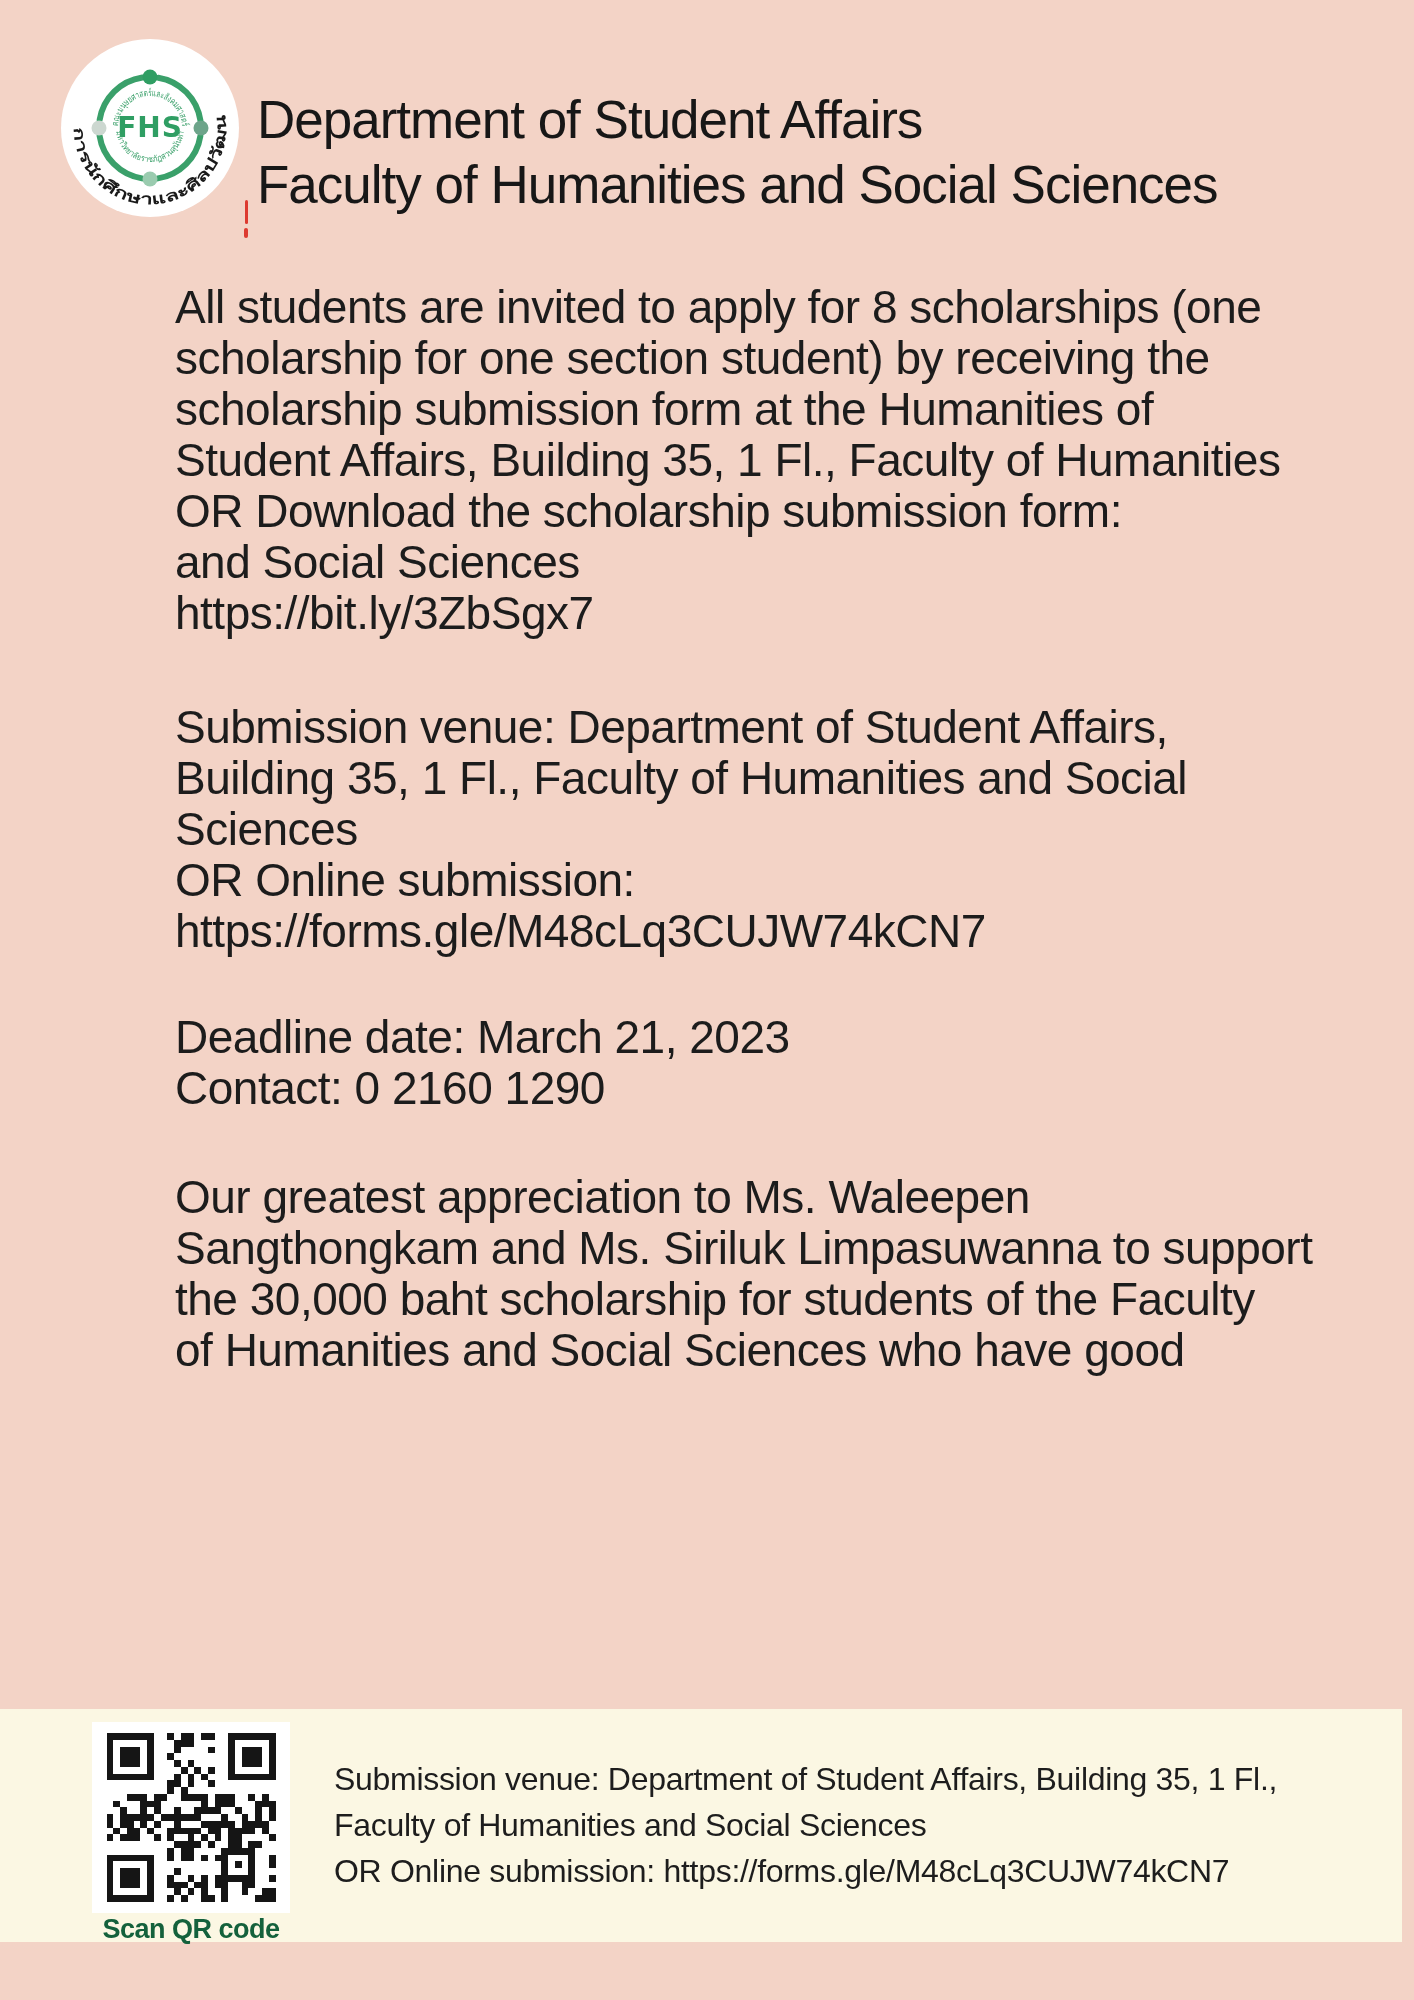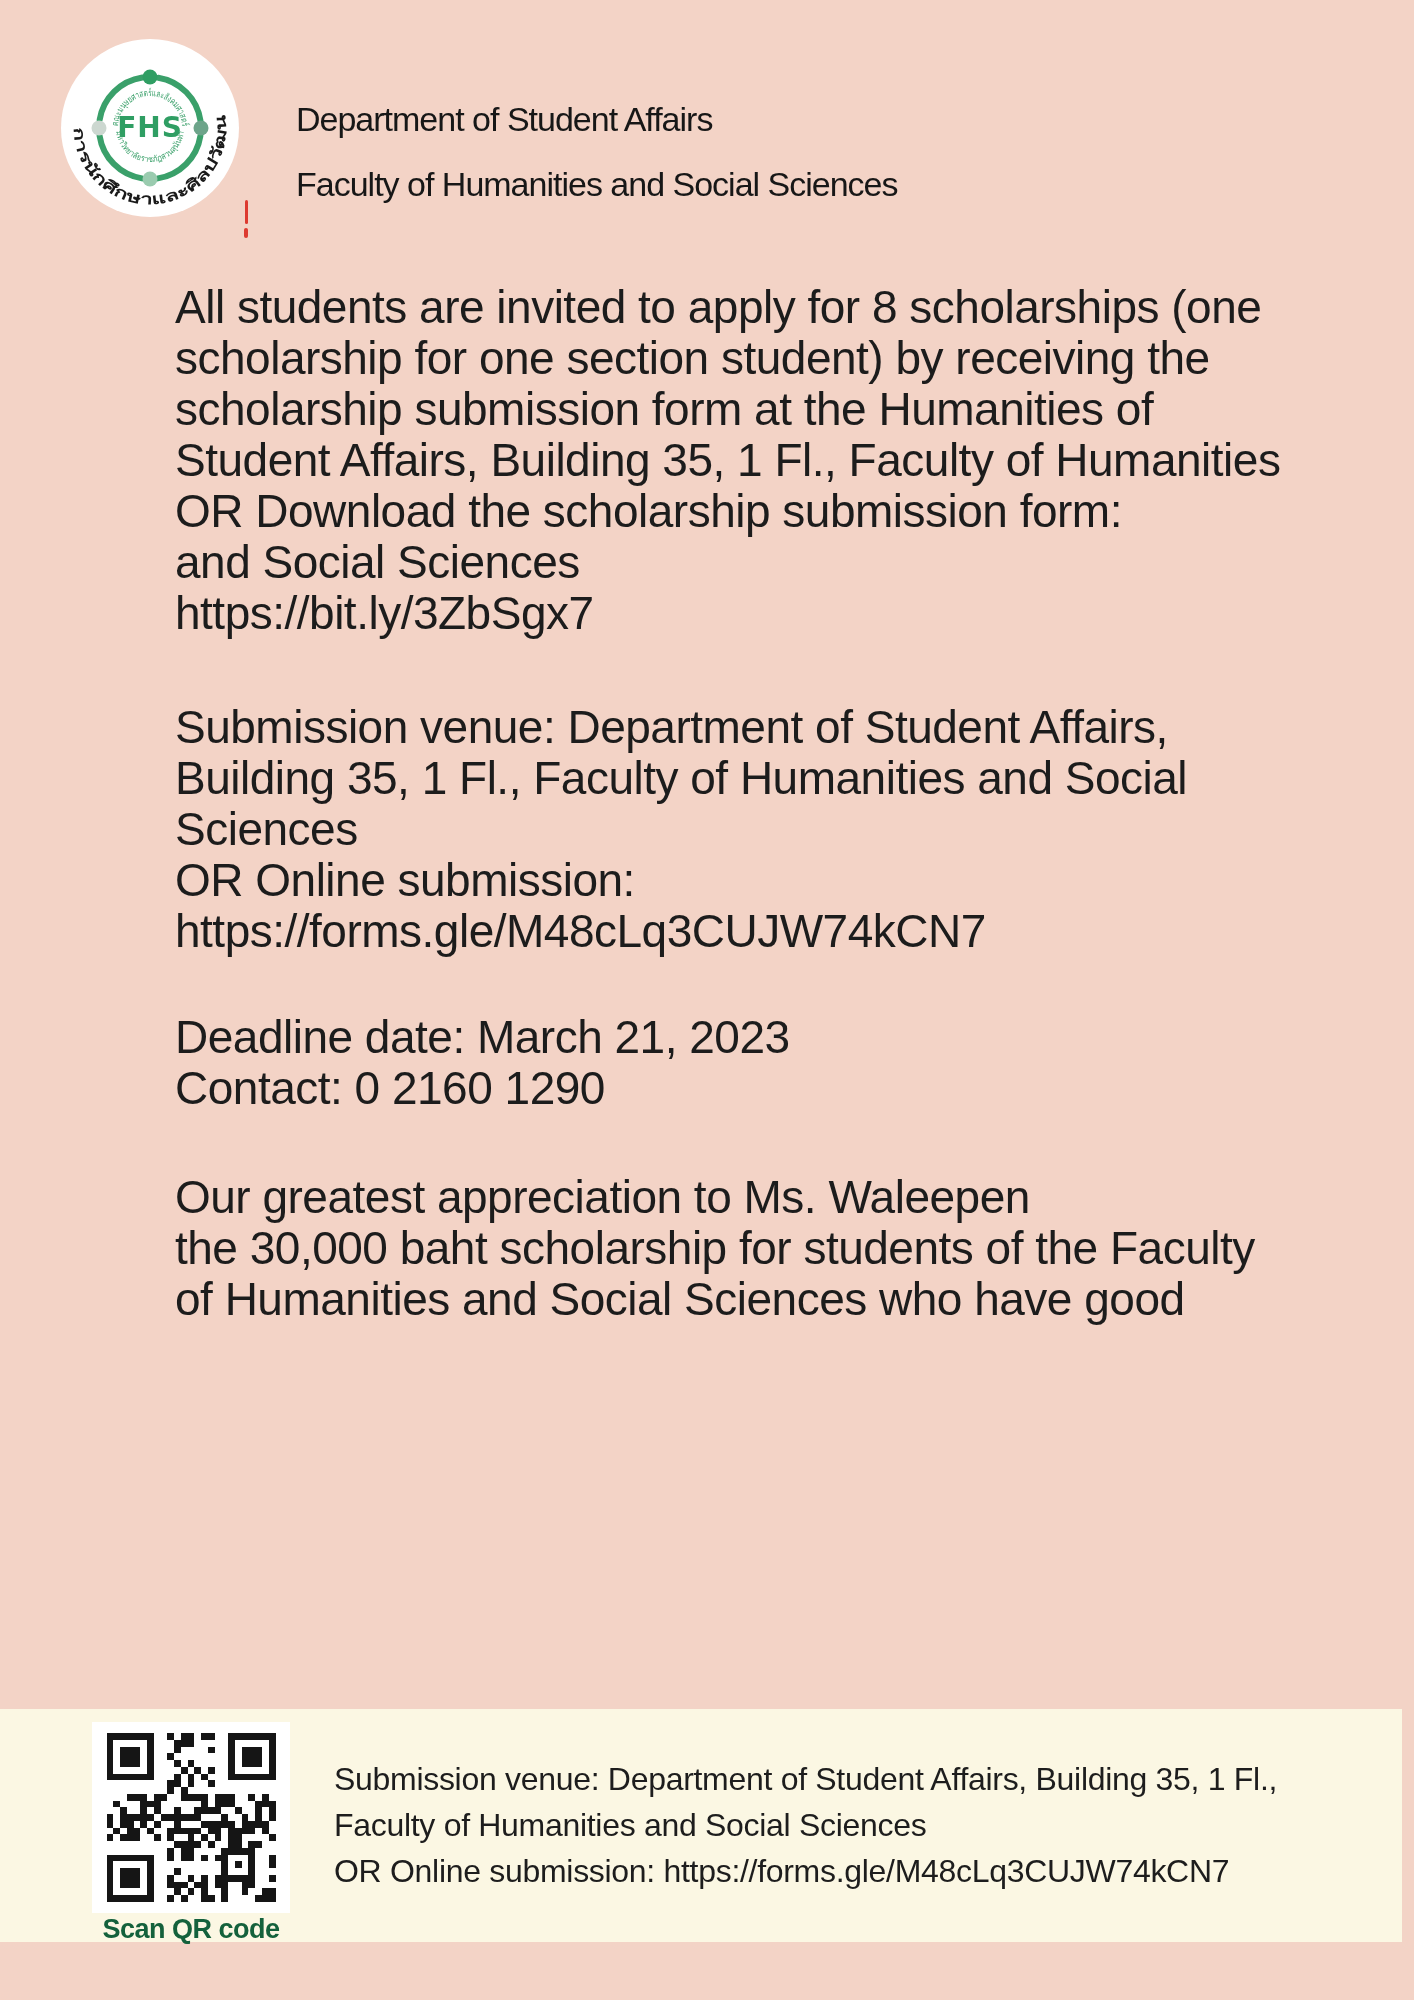--- a/index.html
+++ b/index.html
@@ -15,21 +15,21 @@
   
   .logo{position:absolute;left:58px;top:36px;width:184px;height:184px;}
   .logo svg{display:block;width:100%;height:100%;}
 
   
   .artifact{position:absolute;left:244px;top:200px;width:6px;height:42px;}
   .artifact .line{position:absolute;left:1px;top:0;width:3px;height:24px;background:#dd3a30;border-radius:2px;}
   .artifact .dot{position:absolute;left:0;top:28px;width:4px;height:10px;background:#dd3a30;border-radius:2px;}
 
   
-  .header{position:absolute;left:257px;top:87px;font-size:34px;line-height:65px;letter-spacing:-1px;color:#171717;margin-left:39px;}
+  .header{position:absolute;left:257px;top:87px;font-size:53px;line-height:65px;letter-spacing:-1px;color:#171717;}
   .header div{white-space:nowrap;}
 
   
   .para{position:absolute;left:175px;font-size:46px;line-height:51px;letter-spacing:-0.5px;color:#1c1c1c;}
   .para div{white-space:nowrap;}
   .p1{top:282px;}
   .p2{top:702px;}
   .p3{top:1012px;}
   .p4{top:1172px;}
 
@@ -104,20 +104,21 @@
     <div>https://forms.gle/M48cLq3CUJW74kCN7</div>
   </div>
 
   <div class="para p3">
     <div>Deadline date: March 21, 2023</div>
     <div>Contact: 0 2160 1290</div>
   </div>
 
   <div class="para p4">
     <div>Our greatest appreciation to Ms. Waleepen</div>
+    <div>Sangthongkam and Ms. Siriluk Limpasuwanna to support</div>
     <div>the 30,000 baht scholarship for students of the Faculty</div>
     <div>of Humanities and Social Sciences who have good</div>
   </div>
 
   <div class="band">
     <div class="qr-box">
       <svg id="qr" viewBox="0 0 25 25" shape-rendering="crispEdges">
           <rect x="0" y="0" width="1" height="1" fill="#151515"></rect>
           <rect x="1" y="0" width="1" height="1" fill="#151515"></rect>
           <rect x="2" y="0" width="1" height="1" fill="#151515"></rect>

